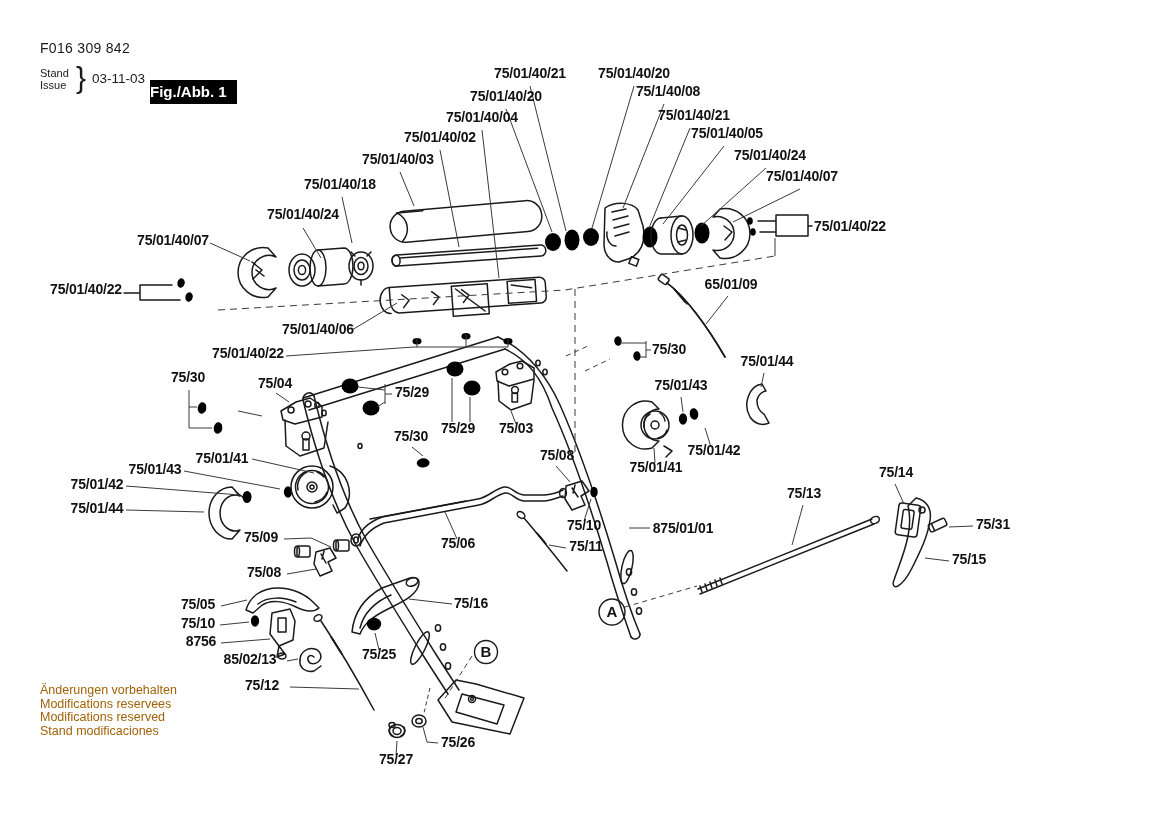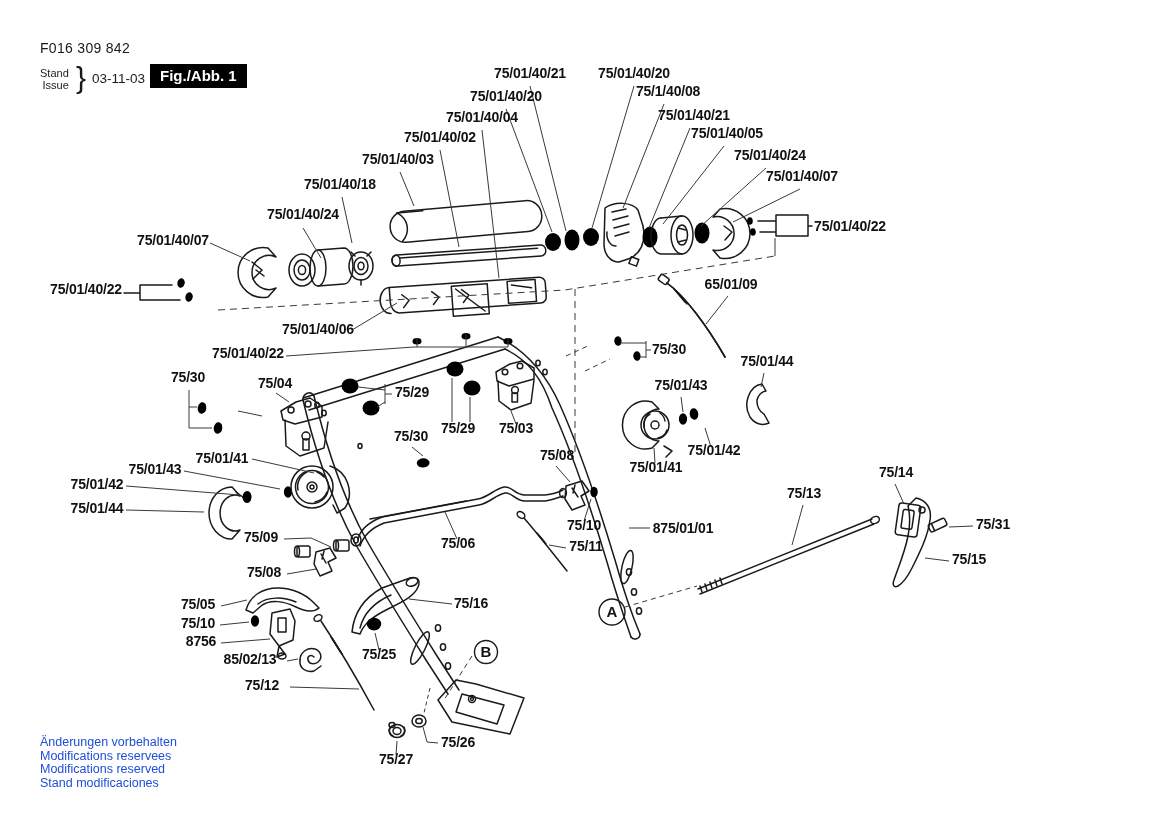--- a/index.html
+++ b/index.html
@@ -9,26 +9,26 @@
   .part path,.part rect,.part ellipse,.part circle,.part line,.part polyline{
     fill:none;stroke:#1a1a1a;stroke-width:1.5;stroke-linecap:round;stroke-linejoin:round;}
   .ld path{fill:none;stroke:#3a3a3a;stroke-width:1;}
   .dash path{fill:none;stroke:#3a3a3a;stroke-width:1;}
   text.pl{font-size:14px;font-weight:bold;fill:#111;text-anchor:middle;
           font-family:"Liberation Sans", sans-serif;letter-spacing:-0.2px;}
   text.co{font-size:15px;font-weight:bold;fill:#111;text-anchor:middle;}
   .hdr{position:absolute;left:40px;top:40px;}
   .doc{font-size:14px;letter-spacing:0.3px;}
   .standrow{position:relative;margin-top:8px;height:34px;width:220px;}
-  .standcol{position:absolute;left:0;top:3px;font-size:11px;line-height:12px;text-align:right;}
+  .standcol{position:absolute;left:0;top:3px;font-size:11px;line-height:12px;}
   .brace{position:absolute;left:36px;top:-3px;font-size:30px;font-weight:300;}
   .date{position:absolute;left:52px;top:7px;font-size:13.5px;}
-  .figbox{position:absolute;left:150px;top:64px;background:#000;color:#fff;
-          font-weight:bold;font-size:15px;padding:3px 10px 4px 10px;}
-  .ftr{position:absolute;left:40px;top:736px;font-size:12.5px;line-height:13.5px;color:#1d4ed8;}
+  .figbox{position:absolute;left:150px;top:80px;background:#000;color:#fff;
+          font-weight:bold;font-size:15px;padding:3px 10px 4px 0;}
+  .ftr{position:absolute;left:40px;top:684px;font-size:12.5px;line-height:13.5px;color:#a16207;}
 </style>
 </head>
 <body>
 
 <div class="page">
 
   <div class="hdr">
     <div class="doc">F016 309 842</div>
     <div class="standrow">
       <div class="standcol">

